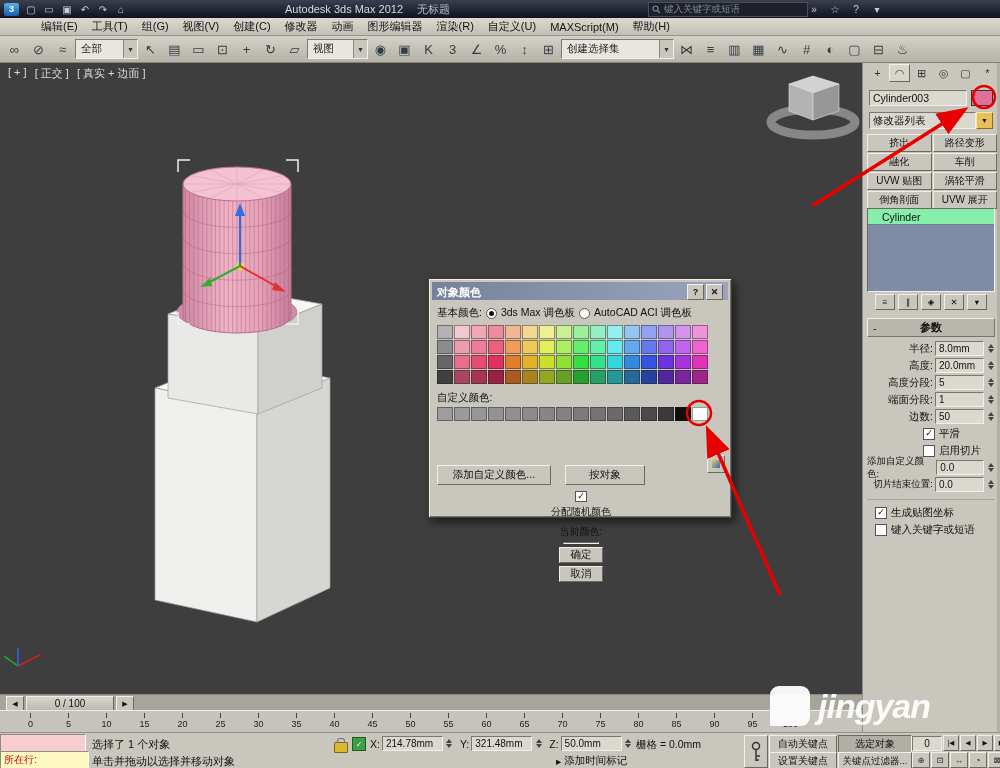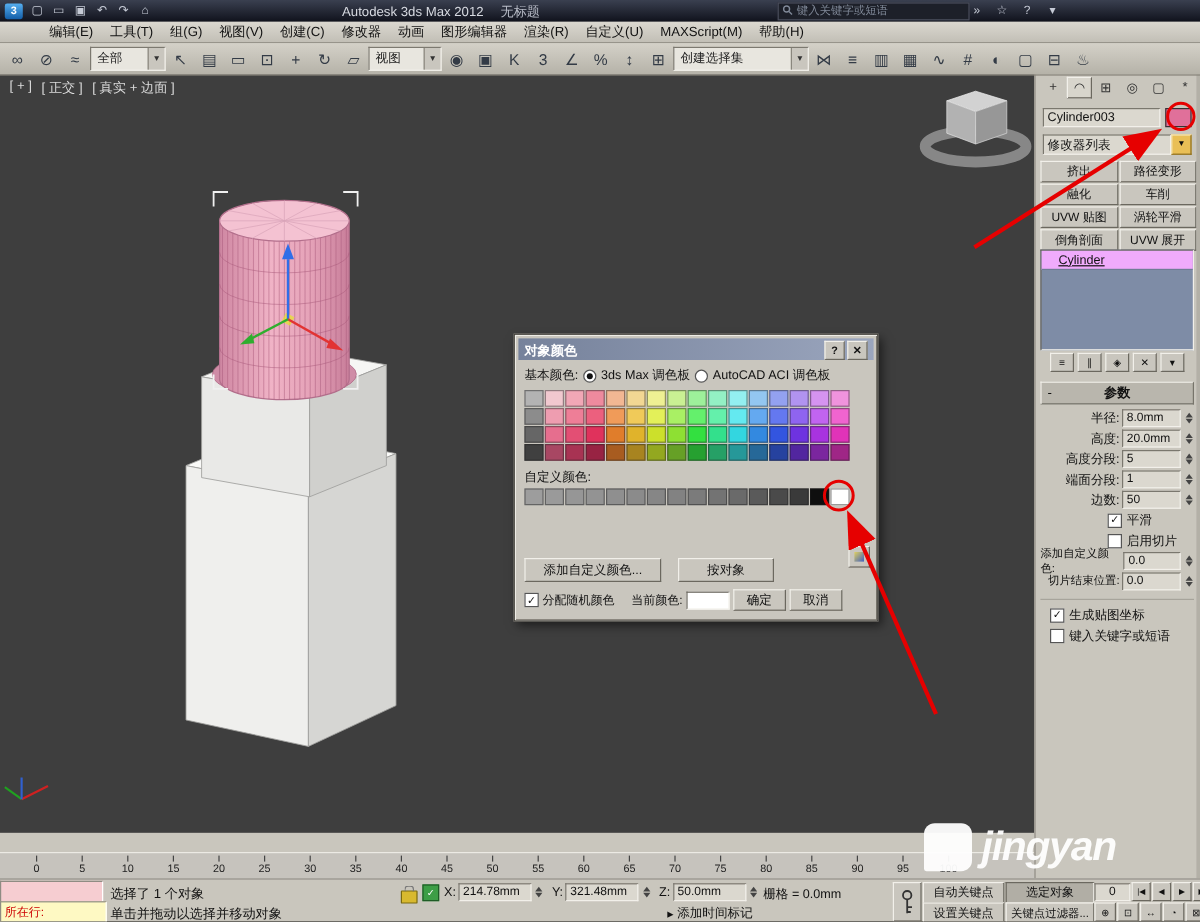--- a/index.html
+++ b/index.html
@@ -50,39 +50,39 @@
   .dlg-btn{width:15px;height:14px;font-size:9px;margin-left:2px;}
   .dlg-basic-row{position:absolute;top:27px;left:8px;right:6px;display:flex;align-items:center;gap:4px;font-size:10.5px;white-space:nowrap;}
   .pal-grid{position:absolute;top:46px;left:8px;width:272px;display:grid;grid-template-columns:repeat(16,16px);grid-auto-rows:14px;gap:1px;}
   .swatch{border:1px solid rgba(30,30,30,.45);}
   .custom-label{position:absolute;top:112px;left:8px;font-size:10.5px;}
   .custom-grid{position:absolute;top:128px;left:8px;width:272px;display:grid;grid-template-columns:repeat(16,16px);grid-auto-rows:14px;gap:1px;}
   .picker-btn{position:absolute;top:176px;left:278px;width:16px;height:16px;}
   .picker-btn b{width:8px;height:8px;background:linear-gradient(135deg,#e0d060,#4060c0);}
   .dlg-add{position:absolute;top:186px;left:8px;width:112px;height:18px;font-size:10.5px;}
   .dlg-byobj{position:absolute;top:186px;left:136px;width:78px;height:18px;font-size:10.5px;}
-  .dlg-bottom{position:absolute;top:212px;left:8px;right:6px;height:18px;display:flex;align-items:center;font-size:10px;gap:3px;white-space:nowrap;}
+  .dlg-bottom{position:absolute;top:212px;left:8px;right:6px;height:18px;display:flex;align-items:center;font-size:10px;gap:3px;white-space:nowrap;flex-direction:column;}
   .cur-swatch{width:34px;height:13px;border:1px solid;border-color:#6b685f #f2f0ea #f2f0ea #6b685f;}
   .dlg-ok,.dlg-cancel{width:42px;height:16px;font-size:10.5px;}
   
   .panel{position:absolute;left:862px;top:62px;width:138px;height:670px;background:#c9c6bd;border-left:1px solid #8f8c83;z-index:5;}
   .panel-scroll{position:absolute;right:0;top:0;bottom:0;width:4px;background:#b3b0a7;}
   .ptabs{position:absolute;top:2px;left:4px;display:flex;gap:1px;}
   .ptab{width:19px;height:16px;display:flex;align-items:center;justify-content:center;font-size:11px;color:#333;border:1px solid transparent;}
   .ptab.active{background:#d8d5cc;border-style:solid;border-color:#f2f0ea #6b685f #6b685f #f2f0ea;}
   .pname-row{position:absolute;top:28px;left:6px;right:8px;height:16px;display:flex;gap:4px;}
   .pname-field{flex:1;font-size:10.5px;display:flex;align-items:center;padding-left:3px;}
   .pcolor{width:20px;height:14px;border:1px solid #333;}
   .modlist-row{position:absolute;top:50px;left:6px;right:8px;height:17px;display:flex;}
   .modlist{flex:1;font-size:10.5px;display:flex;align-items:center;padding-left:3px;}
   .modlist-arrow{width:15px;background:#e9bf56;border:1px solid;border-color:#f6e7b8 #8a6d20 #8a6d20 #f6e7b8;font-size:7px;display:flex;align-items:center;justify-content:center;}
   .mod-grid{position:absolute;top:72px;left:4px;width:130px;display:grid;grid-template-columns:1fr 1fr;gap:1px;}
   .mod-btn{height:16px;font-size:10px;white-space:nowrap;overflow:hidden;}
   .stack{position:absolute;top:146px;left:4px;right:6px;height:82px;background:#7e8ca6;border:1px solid;border-color:#6b685f #f2f0ea #f2f0ea #6b685f;}
-  .stack-item{height:15px;background:#f0abfc;display:flex;align-items:center;padding-left:14px;font-size:10.5px;border-bottom:1px solid #6f7d96;text-decoration:underline;}
+  .stack-item{height:15px;background:#86efac;display:flex;align-items:center;padding-left:14px;font-size:10.5px;border-bottom:1px solid #6f7d96;}
   .stack-tools{position:absolute;top:232px;left:4px;right:6px;height:16px;display:flex;justify-content:center;gap:3px;}
   .sicon{width:18px;height:14px;font-size:8.5px;}
   .rollout{position:absolute;top:256px;left:4px;right:6px;height:17px;background:#b9b6ad;border:1px solid;border-color:#f0eee8 #77746b #77746b #f0eee8;display:flex;align-items:center;justify-content:center;font-weight:bold;font-size:11px;}
   .rollout .minus{position:absolute;left:5px;font-weight:normal;}
   .params{position:absolute;top:278px;left:4px;right:6px;}
   .prow{height:17px;display:flex;align-items:center;justify-content:flex-end;gap:2px;font-size:10.5px;}
   .prow.slice .plabel{font-size:9.5px;}
   .pfield{width:44px;height:13px;font-size:10px;display:flex;align-items:center;padding-left:3px;}
   .cbrow{height:17px;display:flex;align-items:center;gap:4px;font-size:10.5px;}
   .checks-mid .cbrow{margin-left:56px;}
@@ -320,20 +320,25 @@
         <line x1="18" y1="604" x2="18" y2="586" stroke="#3060d0"></line>
       </g>
     </svg>
     <div class="vp-label" data-name="viewport-label">
       <span data-name="viewport-general-menu">[ + ]</span>
       <span data-name="viewport-pov-menu">[ 正交 ]</span>
       <span data-name="viewport-shading-menu">[ 真实 + 边面 ]</span>
     </div>
   </div>
 
+  <div class="timeslider" data-name="time-slider-track">
+    <div class="ts-arrow b3" style="left:6px" data-name="time-slider-prev-arrow">◀</div>
+    <div class="ts-handle" data-name="time-slider-handle">0 / 100</div>
+    <div class="ts-arrow b3" style="left:116px" data-name="time-slider-next-arrow">▶</div>
+  </div>
   <div class="ruler" data-name="track-bar">
       <div class="tick" data-name="ruler-tick" style="left: 30px;">
         <i></i>
         <span>0</span>
       </div>
       <div class="tick" data-name="ruler-tick" style="left: 68px;">
         <i></i>
         <span>5</span>
       </div>
       <div class="tick" data-name="ruler-tick" style="left: 106px;">

